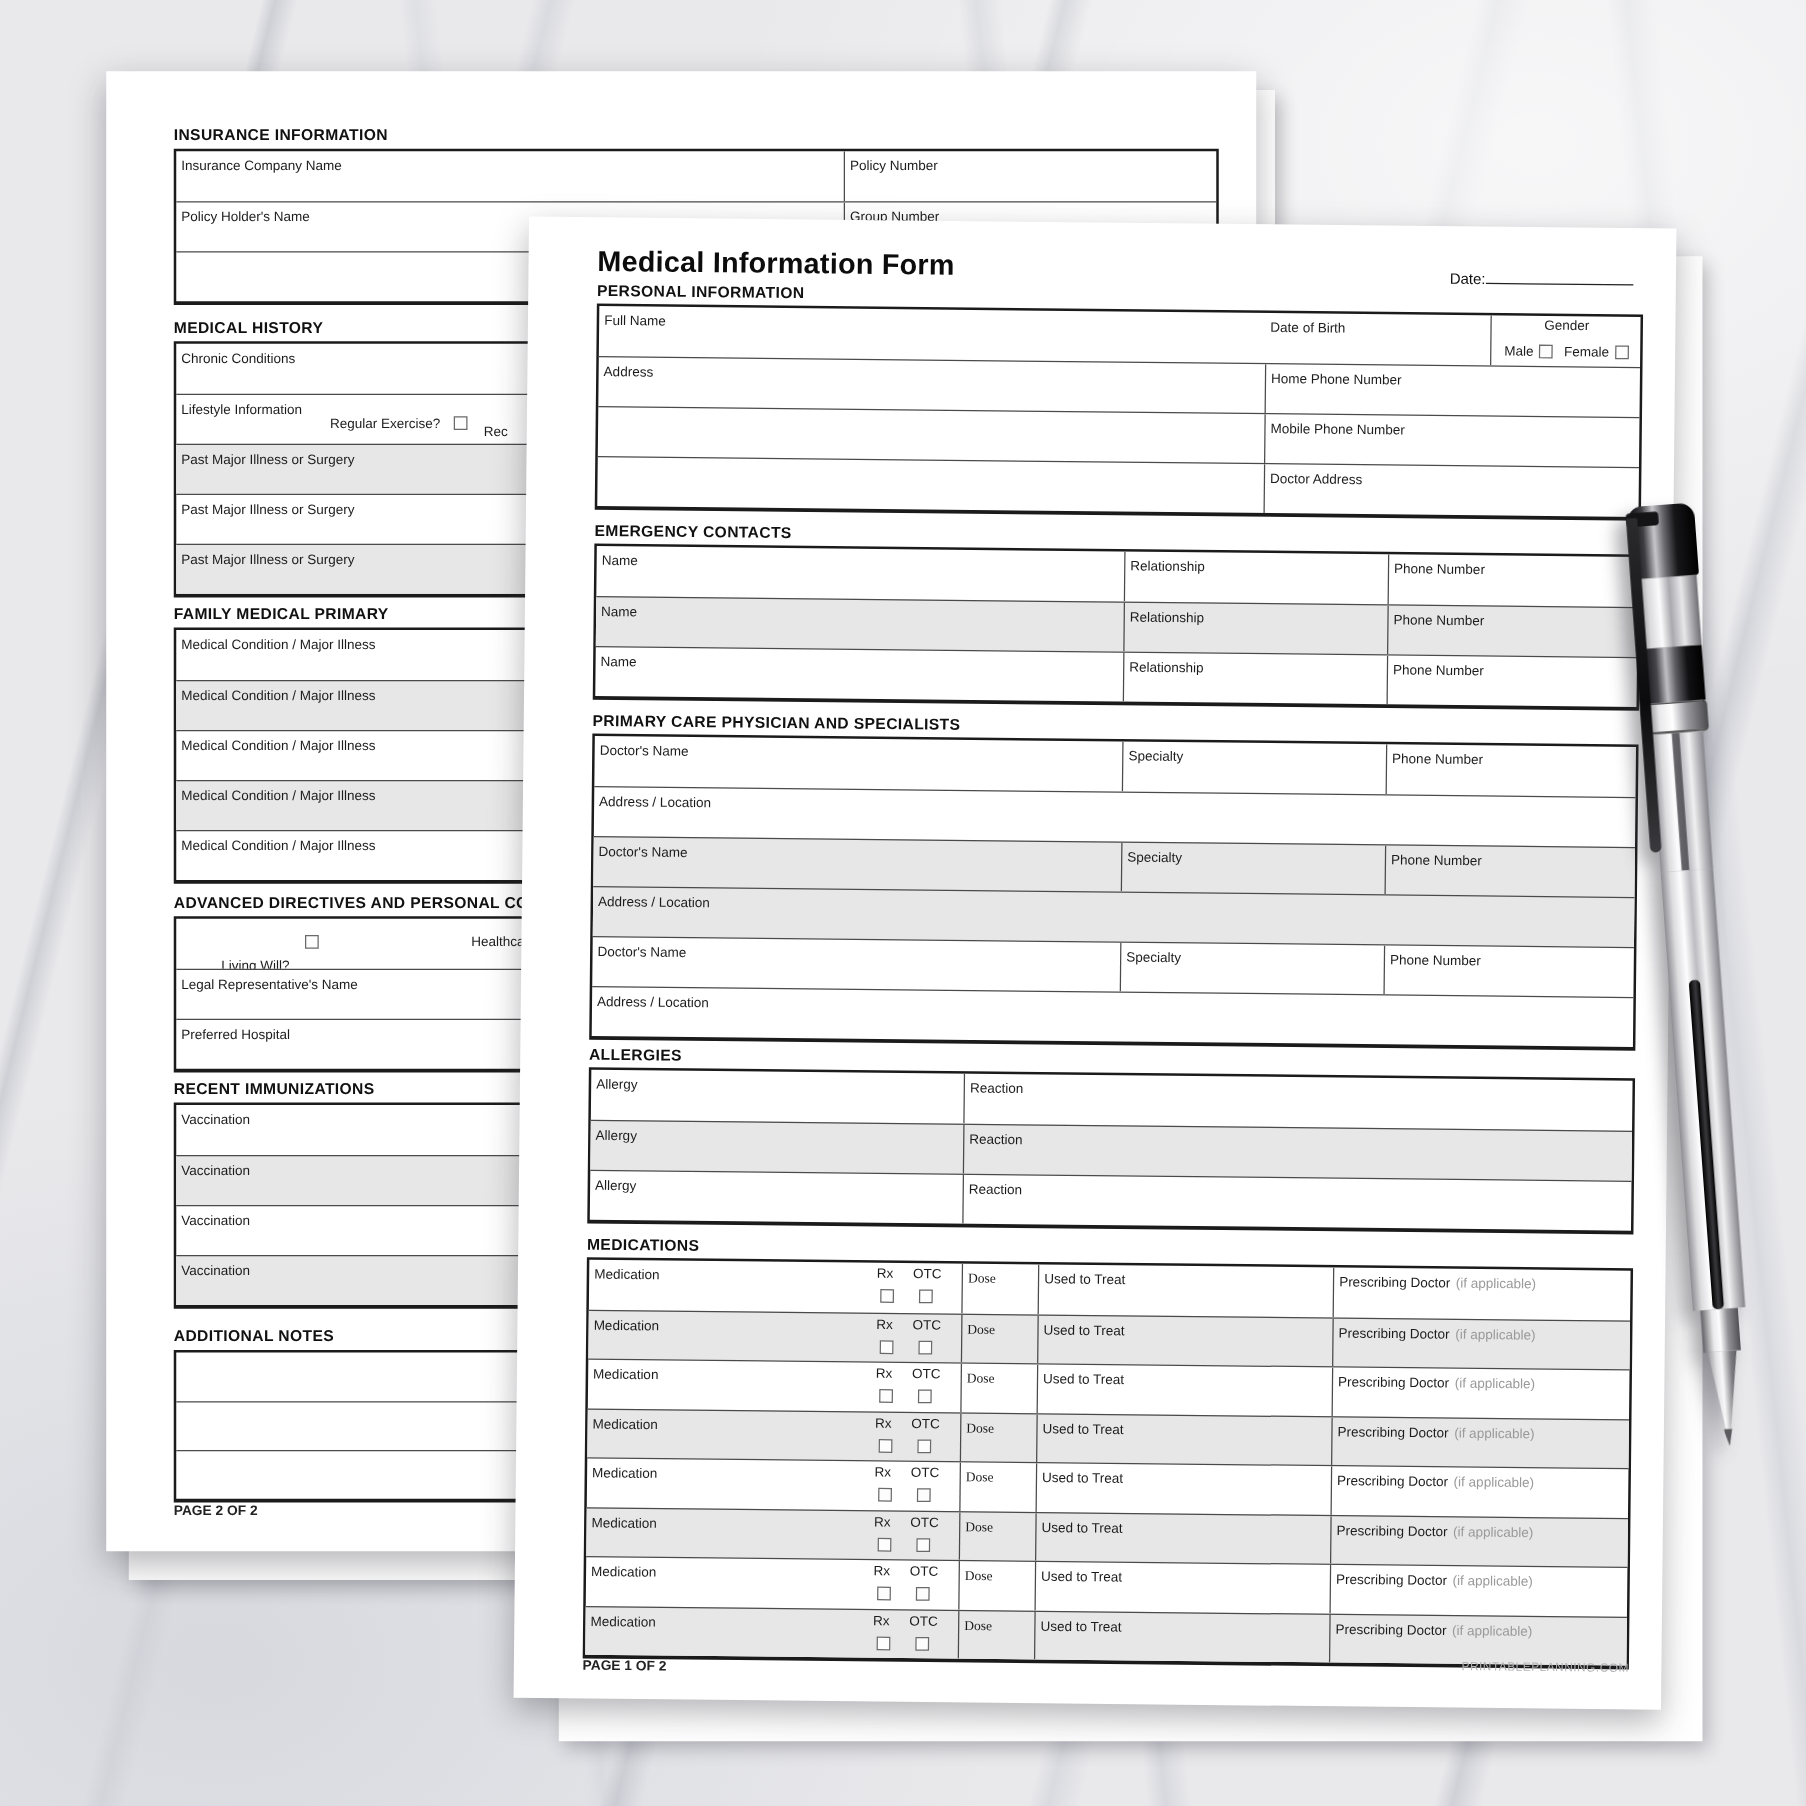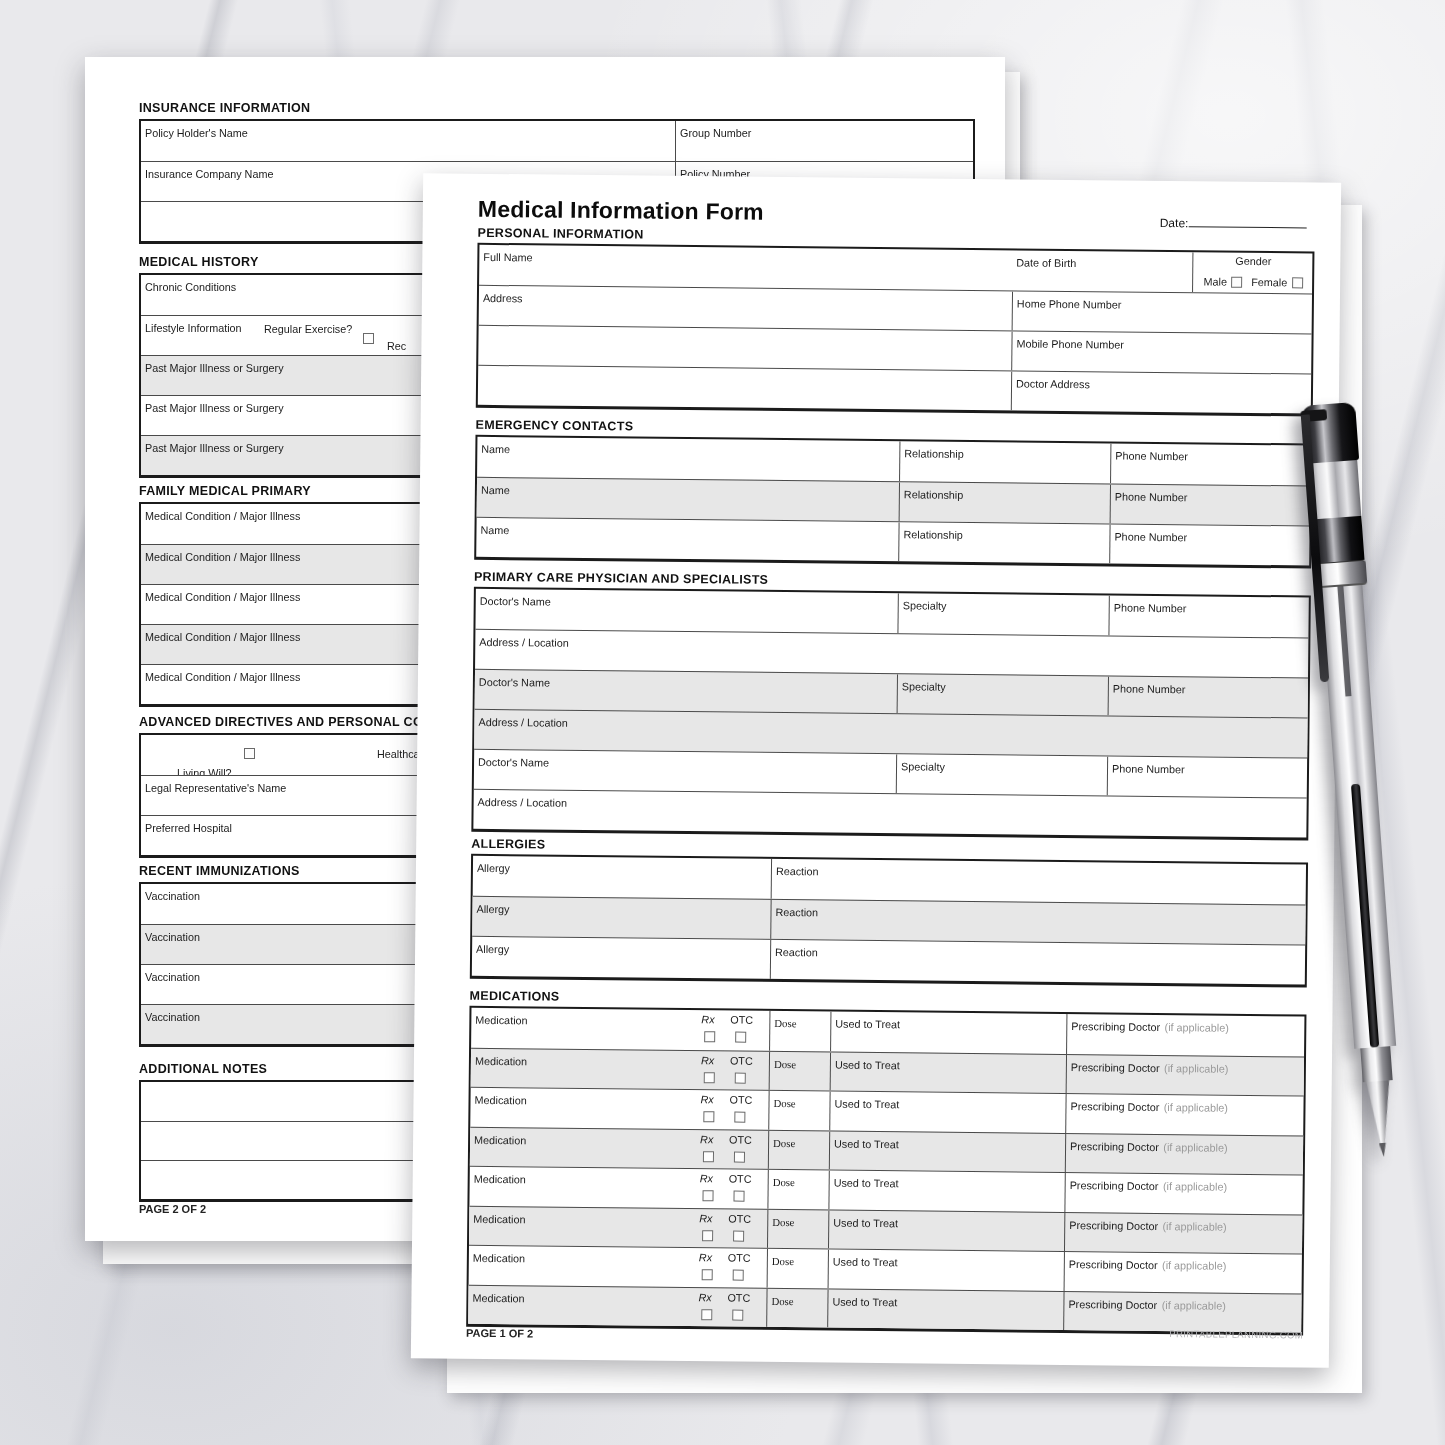--- a/index.html
+++ b/index.html
@@ -27,21 +27,21 @@
   .cell:first-child{border-left:none;}
   .lb{font-size:10.8px;color:#1c1c1c;line-height:13px;}
   .dim{color:#9a9a9a;}
   .cb{display:inline-block;width:11px;height:11px;border:1px solid #6a6a6a;background:#fdfdfd;vertical-align:-2px;box-sizing:border-box;}
   
   .pc1{width:533px;} .pcr{flex:1;display:flex;padding:0;border-left:none;}
   .pdob{width:180px;} .pgen{flex:1;text-align:center;}
   .ec1{width:422px;} .ec2{width:211px;} .ec3{flex:1;}
   .ac1{width:298px;} .ac2{flex:1;}
   .mc1{width:298px;} .mc2{width:61px;font-family:Liberation Serif, serif;} .mc3{width:236px;} .mc4{flex:1;}
-  .rxl{position:absolute;left:230px;top:3px;font-style:italic;} .otcl{position:absolute;left:259px;top:3px;}
+  .rxl{position:absolute;left:230px;top:3px;} .otcl{position:absolute;left:259px;top:3px;}
   .rxcb{position:absolute;left:233px;top:21px;} .otccb{position:absolute;left:264px;top:21px;}
   .full{flex:1;}
   .ic1{width:534px;} .ic2{flex:1;}
   .foot{position:absolute;font-size:11px;font-weight:bold;color:#222;}
   .site{position:absolute;font-size:9.5px;color:#b4b4b7;letter-spacing:.4px;}
   .title{position:absolute;font-size:23px;font-weight:bold;color:#0c0c0c;letter-spacing:.2px;}
   .dateline{position:absolute;font-size:12px;color:#111;}
   .dateline .ul{display:inline-block;width:118px;border-bottom:1.5px solid #222;height:12px;}
   
   .pen{position:absolute;left:1299px;top:404px;width:58px;transform:rotate(-4.2deg);transform-origin:29px 0;filter:drop-shadow(-8px 8px 7px rgba(45,45,55,.42));z-index:60;}
@@ -65,42 +65,42 @@
 
 <div class="scene">
 
   <div class="sheet behind" style="left:103px;top:72px;width:917px;height:1192px;"></div>
 
   <div class="sheet page" style="left:85px;top:57px;width:920px;height:1184px;">
 
     <div class="sec-h" style="left:54px;top:44px;">INSURANCE INFORMATION</div>
     <div class="tbl" style="left:54px;top:62px;width:836px;">
       <div class="row">
+        <div class="cell ic1"><span class="lb">Insurance Company Name</span></div>
+        <div class="cell ic2"><span class="lb">Policy Number</span></div>
+      </div>
+      <div class="row">
         <div class="cell ic1"><span class="lb">Policy Holder's Name</span></div>
         <div class="cell ic2"><span class="lb">Group Number</span></div>
       </div>
       <div class="row">
-        <div class="cell ic1"><span class="lb">Insurance Company Name</span></div>
-        <div class="cell ic2"><span class="lb">Policy Number</span></div>
-      </div>
-      <div class="row">
         <div class="cell ic1"></div>
         <div class="cell ic2"></div>
       </div>
     </div>
 
     <div class="sec-h" style="left:54px;top:198px;">MEDICAL HISTORY</div>
     <div class="tbl" style="left:54px;top:216px;width:836px;">
       <div class="row">
         <div class="cell full"><span class="lb">Chronic Conditions</span></div>
       </div>
       <div class="row">
         <div class="cell full">
           <span class="lb">Lifestyle Information</span>
-          <span class="lb" style="position:absolute;left:123px;top:7px;">Regular Exercise?</span>
+          <span class="lb" style="position:absolute;left:123px;top:17px;">Regular Exercise?</span>
           <span class="cb" style="position:absolute;left:222px;top:17px;"></span>
           <span class="lb" style="position:absolute;left:246px;top:24px;">Rec</span>
         </div>
       </div>
       <div class="row g">
         <div class="cell full"><span class="lb">Past Major Illness or Surgery</span></div>
       </div>
       <div class="row">
         <div class="cell full"><span class="lb">Past Major Illness or Surgery</span></div>
       </div>

